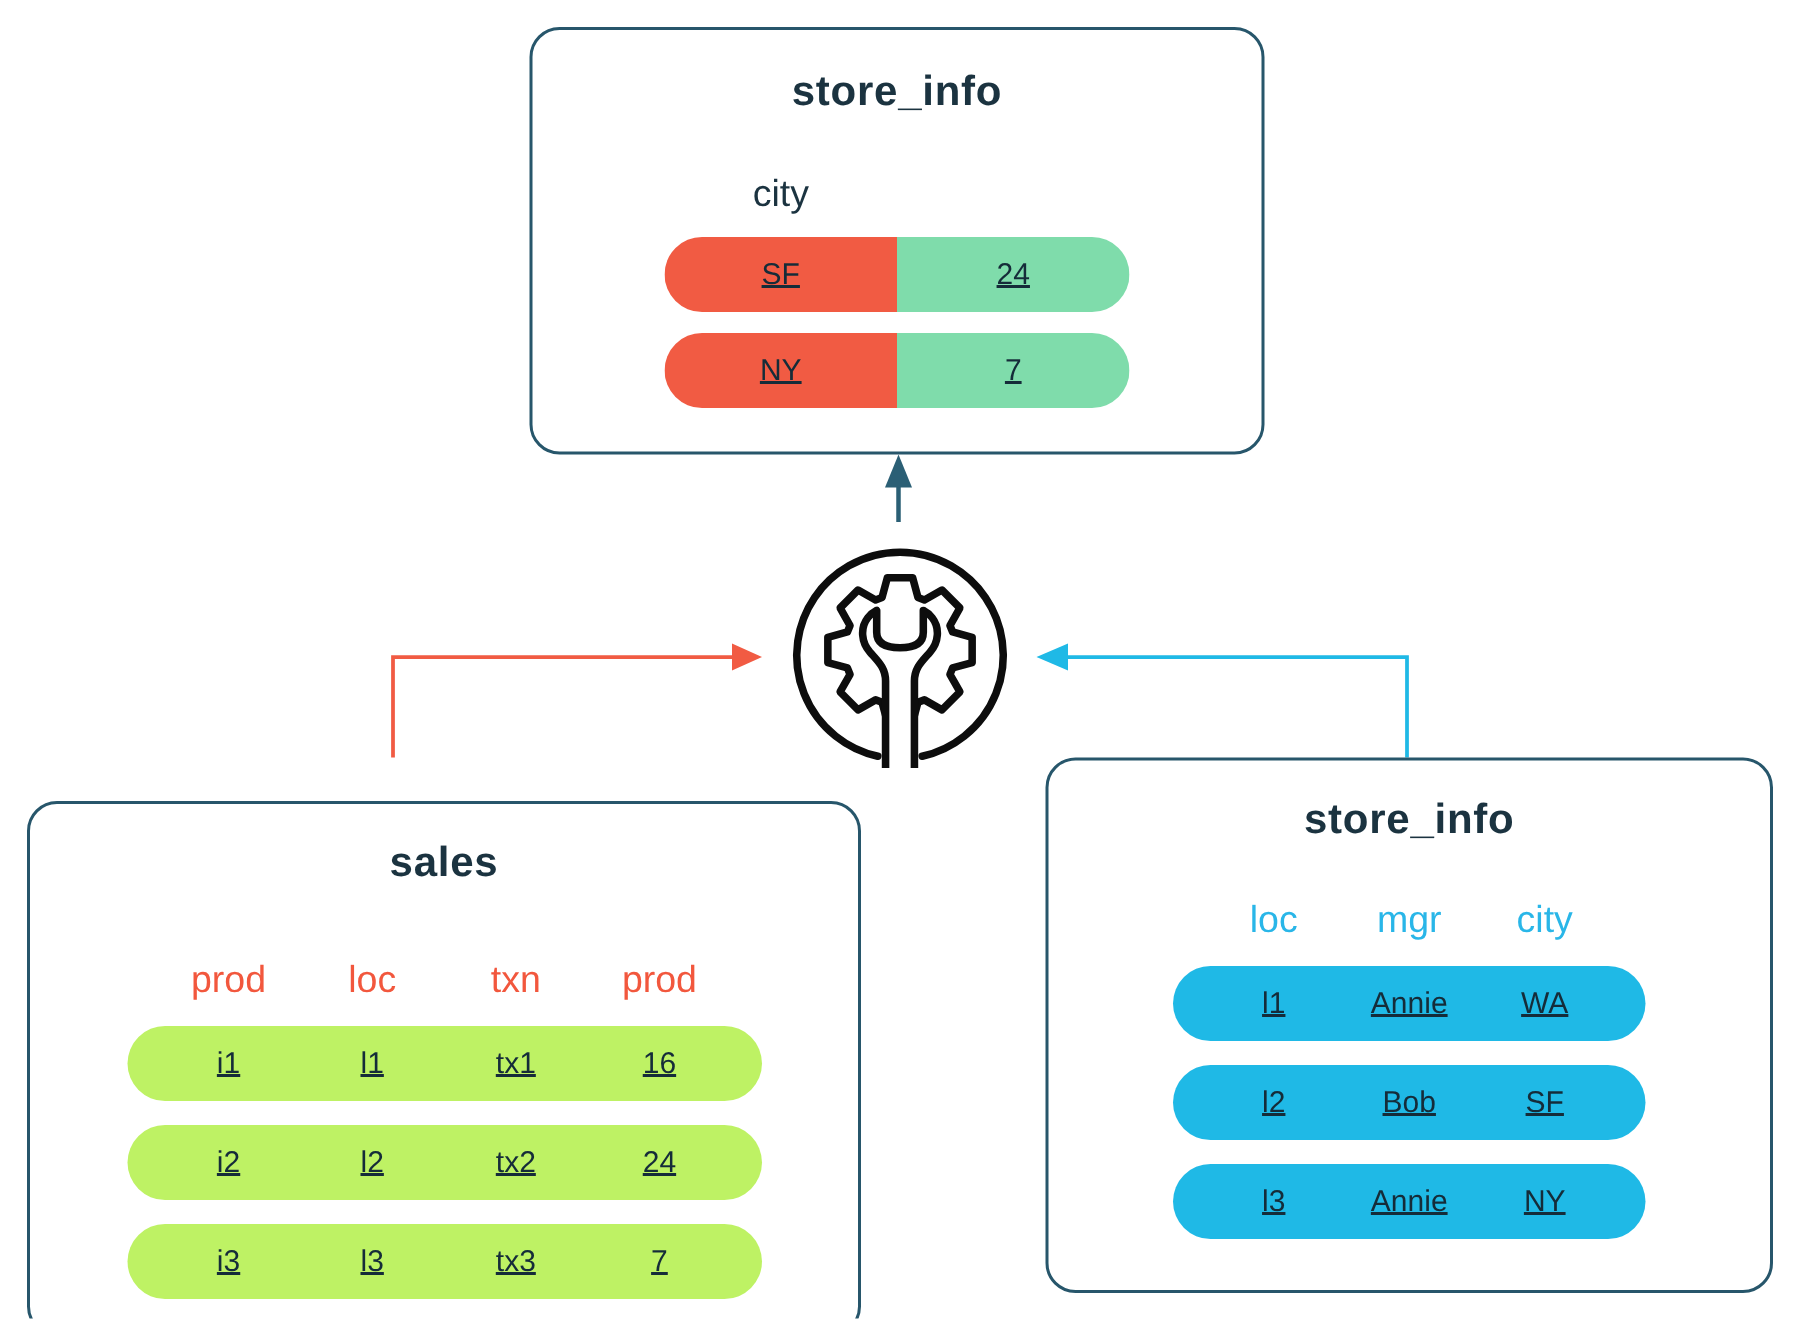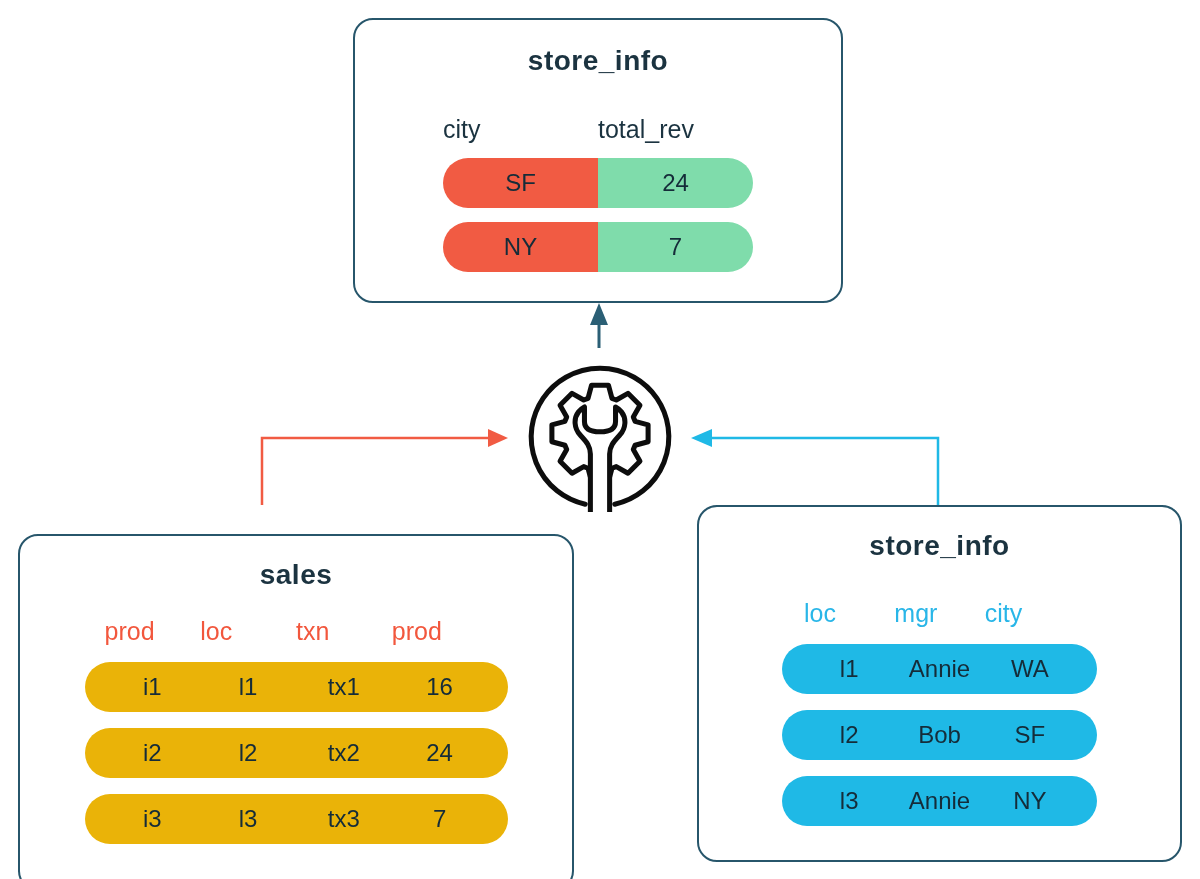--- a/index.html
+++ b/index.html
@@ -19,46 +19,46 @@
   .box-store{left:697px;top:505px;width:485px;height:357px;}
 
   .tbox-title{
     margin-top:24px;font-size:28px;font-weight:bold;color:#1b3340;letter-spacing:.5px;
     line-height:34px;
   }
   .box-sales .tbox-title,.box-store .tbox-title{margin-top:22px;}
 
   
   .hdr-row{display:grid;line-height:30px;font-size:25px;}
-  .hdr-cell{text-align:left;}
+  .hdr-cell{text-align:center;}
   .box-top .hdr-row{
     width:310px;margin-top:36px;grid-template-columns:1fr 1fr;color:#1b3340;
   }
   .box-sales .hdr-row{
-    width:423px;margin-top:24px;padding:0 20px;box-sizing:border-box;
+    width:423px;margin-top:46px;padding:0 20px;box-sizing:border-box;
     grid-template-columns:1fr 1fr 1fr 1fr;color:#f2573d;
   }
   .box-store .hdr-row{
     width:315px;margin-top:35px;padding:0 22px;box-sizing:border-box;
     grid-template-columns:1fr 1fr 1fr;color:#29b6e8;
   }
 
   
   .pill{
     height:50px;border-radius:25px;overflow:hidden;display:grid;align-items:center;
-    font-size:24px;color:#152c39;
+    font-size:20px;color:#152c39;text-decoration:underline;
   }
   .box-top .pill{width:310px;margin-top:14px;grid-template-columns:1fr 1fr;}
   .box-top .pill:first-of-type{margin-top:13px;}
   .half{height:100%;display:flex;align-items:center;justify-content:center;}
   .half-red{background:#f15b43;}
   .half-green{background:#7fdcab;}
 
   .box-sales .pill{
-    width:423px;margin-top:16px;background:#eab308;
+    width:423px;margin-top:16px;background:#bef264;
     grid-template-columns:1fr 1fr 1fr 1fr;padding:0 20px;box-sizing:border-box;
   }
   .box-sales .pill:first-of-type{margin-top:14px;}
   .box-store .pill{
     width:315px;margin-top:16px;background:#1fb9e6;
     grid-template-columns:1fr 1fr 1fr;padding:0 22px;box-sizing:border-box;
   }
   .box-store .pill:first-of-type{margin-top:14px;}
   .cell{text-align:center;}
 
@@ -99,21 +99,20 @@
       <polygon points="41.9,24.4 44.3,15.5 55.7,15.5 58.1,24.4 61.0,25.5 68.9,21.0 77.0,29.1 72.5,37.0 73.7,39.9 82.5,42.3 82.5,53.7 73.7,56.1 72.5,59.0 77.0,66.9 68.9,75.0 61.0,70.5 58.1,71.6 55.7,80.5 44.3,80.5 41.9,71.6 39.0,70.5 31.1,75.0 23.0,66.9 27.5,59.0 26.3,56.1 17.5,53.7 17.5,42.3 26.3,39.9 27.5,37.0 23.0,29.1 31.1,21.0 39.0,25.5" stroke="#0d0d0d" stroke-width="3.4" stroke-linejoin="round" fill="#ffffff"></polygon>
 
       <path d="M 43.5 103 L 43.5 62 C 43.5 56 40 53 36.5 49 C 32.5 44.5 32 38 35.5 33.5 C 36.6 32.1 38 31 39.5 30.2 L 39.5 40 Q 39.5 47 50 47 Q 60.5 47 60.5 40 L 60.5 30.2 C 62 31 63.4 32.1 64.5 33.5 C 68 38 67.5 44.5 63.5 49 C 60 53 56.5 56 56.5 62 L 56.5 103" stroke="#0d0d0d" stroke-width="3.4" stroke-linejoin="round" stroke-linecap="round" fill="#ffffff"></path>
     </svg>
   </div>
 
   <div class="tbox box-top">
     <div class="tbox-title">store_info</div>
     <div class="hdr-row">
       <div class="hdr-cell">city</div>
-      <div class="hdr-cell">total_rev</div>
     </div>
     <div class="pill">
       <div class="half half-red">SF</div>
       <div class="half half-green">24</div>
     </div>
     <div class="pill">
       <div class="half half-red">NY</div>
       <div class="half half-green">7</div>
     </div>
   </div>

